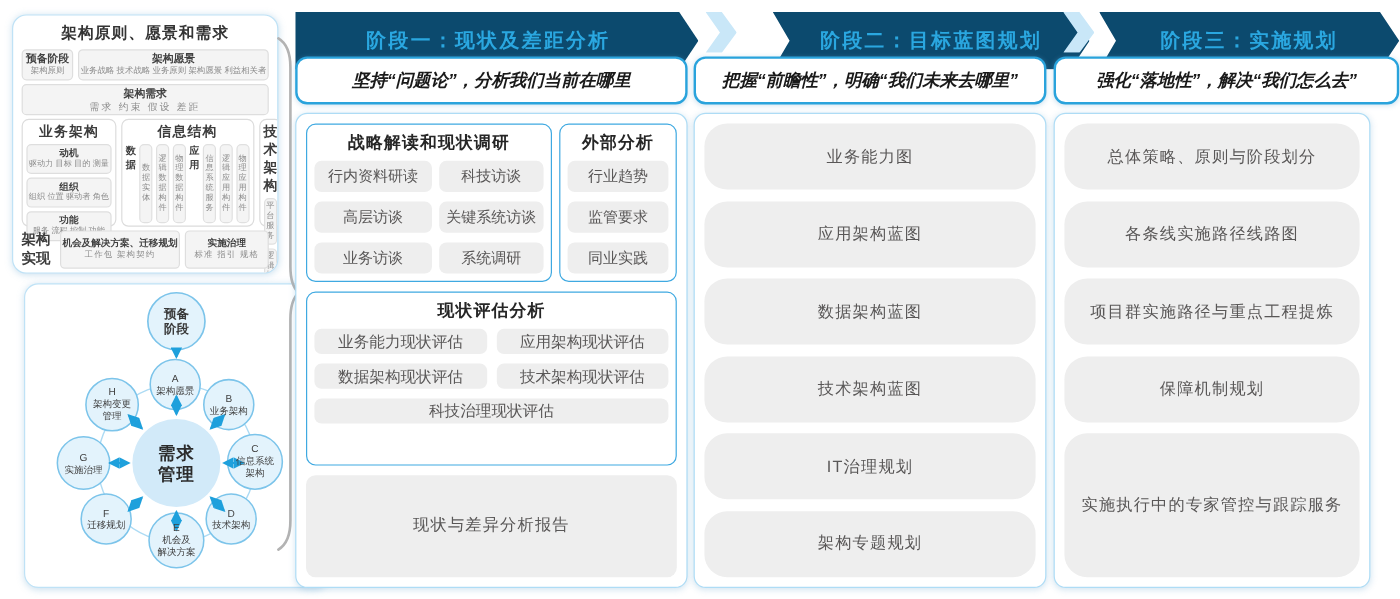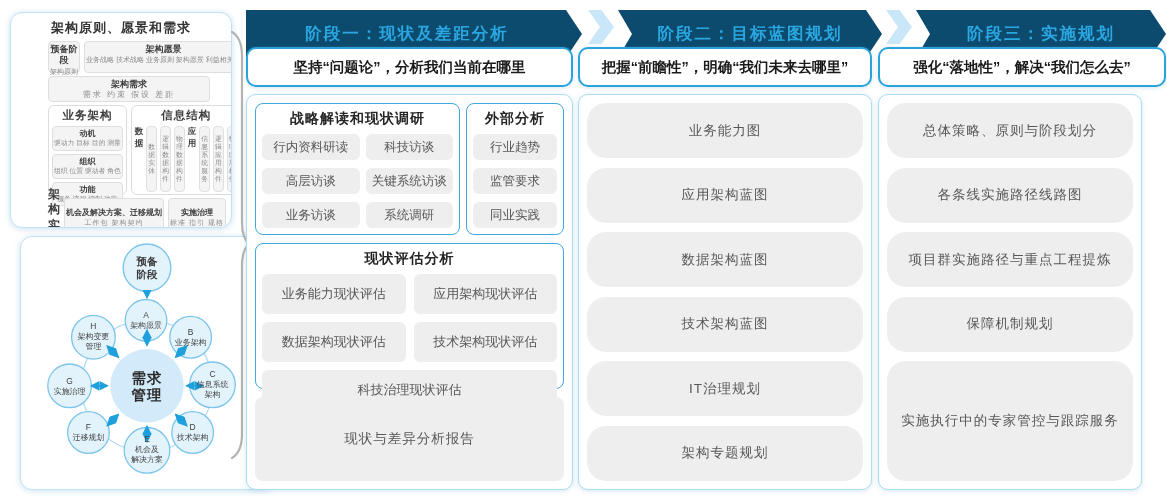--- a/index.html
+++ b/index.html
@@ -2,23 +2,23 @@
 <html lang="zh"><head>
 <meta charset="utf-8">
 <style>
   * { margin:0; padding:0; box-sizing:border-box; }
   html,body { background:#fff; }
   body { font-family:"Liberation Sans", sans-serif; width:1167px; height:499px; position:relative; overflow:hidden; }
   .stage { position:absolute; left:0; top:0; width:1167px; height:499px; }
 
   
   .panel { position:absolute; background:#fff; border:1.5px solid #bfe2f6; border-radius:12px; box-shadow:0 1px 6px rgba(110,170,210,.35); }
-  .frame { left:10px; top:12px; width:222px; height:216px; padding:4px 21px; display:flex; flex-direction:column; gap:3px; overflow:hidden; }
+  .frame { left:10px; top:12px; width:222px; height:216px; padding:4px 7px; display:flex; flex-direction:column; gap:3px; overflow:hidden; }
   .frame-title { font-size:13px; font-weight:bold; color:#333; text-align:center; letter-spacing:1px; padding:2px 0 1px; }
-  .row { display:flex; gap:4px;margin-left:16px; }
+  .row { display:flex; gap:4px; }
   .gbox { background:#f4f4f4; border:1px solid #dedede; border-radius:4px; text-align:center; padding:2px 1px; }
   .gbox .t { font-size:9px; font-weight:bold; color:#404040; line-height:1.25; }
   .gbox .s { font-size:7px; color:#8c8c8c; line-height:1.3; white-space:nowrap; }
   .prep-box { width:56px; }
   .vision-box { flex:1; }
   .req-box { width:100%; }
   .req-box .s { letter-spacing:2px; font-size:8px; }
   .col3 { height:90px; }
   .sect { background:#fff; border:1px solid #dcdcdc; border-radius:6px; padding:2px 3px; display:flex; flex-direction:column; gap:3px; }
   .sect-title { font-size:11.5px; font-weight:bold; color:#3d3d3d; text-align:center; letter-spacing:1px; }
@@ -44,28 +44,28 @@
   .adm .letter { font-size:8.5px; }
   .adm .n-prep { font-size:10.5px; font-weight:bold; fill:#3a3a3a; }
   .adm .center-t { font-size:14.5px; font-weight:bold; fill:#2b2b2b; letter-spacing:1px; }
 
   
   .brace { position:absolute; left:229px; top:30px; width:22px; height:430px; }
 
   
   .band { position:absolute; top:10px; height:48px; background:#0c4a6e; color:#2aa7e0; font-weight:bold; font-size:16.5px; letter-spacing:2px; display:flex; align-items:center; justify-content:center; }
   .band1 { left:246px; width:336px; clip-path:polygon(0 0, calc(100% - 16px) 0, 100% 50%, calc(100% - 16px) 100%, 0 100%); padding-right:14px; }
-  .band2 { left:618px; width:264px; clip-path:polygon(0 0, calc(100% - 16px) 0, 100% 50%, calc(100% - 16px) 100%, 0 100%, 14px 50%); }
+  .band2 { left:644px; width:264px; clip-path:polygon(0 0, calc(100% - 16px) 0, 100% 50%, calc(100% - 16px) 100%, 0 100%, 14px 50%); }
   .band3 { left:916px; width:250px; clip-path:polygon(0 0, calc(100% - 16px) 0, 100% 50%, calc(100% - 16px) 100%, 0 100%, 14px 50%); }
   .chev { position:absolute; top:10px; height:34px; width:26px; background:#c9e7f8; clip-path:polygon(0 0, 52% 0, 100% 50%, 52% 100%, 0 100%, 46% 50%); }
   .chev1 { left:588px; }
   .chev2 { left:886px; }
 
   
-  .slogan { position:absolute; top:47px; height:40px; background:#fff; border:2px solid #29a3dc; border-radius:10px; display:flex; align-items:center; justify-content:center; font-size:14.5px; font-weight:bold; color:#1a1a1a; box-shadow:0 1px 4px rgba(110,170,210,.3); }
+  .slogan { position:absolute; top:47px; height:40px; background:#fff; border:2px solid #29a3dc; border-radius:10px; display:flex; align-items:center; justify-content:center; font-size:14.5px; font-weight:bold; color:#1a1a1a; box-shadow:0 1px 4px rgba(110,170,210,.3);font-style:italic; }
   .slog1 { left:246px; width:327px; }
   .slog2 { left:578px; width:294px; }
   .slog3 { left:878px; width:288px; }
 
   
   .content { position:absolute; top:94px; height:396px; background:#fff; border:1.5px solid #aedcf5; border-radius:10px; padding:8px; box-shadow:0 1px 5px rgba(110,170,210,.3); display:flex; flex-direction:column; }
   .cont1 { left:246px; width:327px; gap:8px; }
   .cont2 { left:578px; width:294px; justify-content:space-between; }
   .cont3 { left:878px; width:264px; justify-content:space-between; }
 
@@ -74,21 +74,21 @@
   .chip { background:#eeeeee; border-radius:6px; color:#595757; display:flex; align-items:center; justify-content:center; text-align:center; }
   .row1 { display:flex; gap:6px; height:132px; }
   .g1 { flex:1; }
   .g1-grid { display:grid; grid-template-columns:1.12fr 1fr; gap:8px 6px; }
   .g1-grid .chip { height:26px; font-size:12.5px; }
   .g2 { width:98px; display:flex; flex-direction:column; }
   .g2-list { display:flex; flex-direction:column; gap:8px; flex:1; }
   .g2-list .chip { flex:1; font-size:12.5px; }
   .g3 { height:146px; }
   .g3-grid { display:grid; grid-template-columns:1fr 1fr; gap:8px; }
-  .g3-grid .chip { height:40px; font-size:13px; }
+  .g3-grid .chip { height:21px; font-size:13px; }
   .g3-grid .span2 { grid-column:1 / span 2; }
   .report { height:86px; font-size:13.5px; letter-spacing:1px; border-radius:8px; }
   .stack-chip { height:55px; font-size:13.5px; letter-spacing:1px; border-radius:19px; }
   .tall-chip { height:120px; }
 </style>
 </head>
 <body>
 
 <div class="stage">
 

